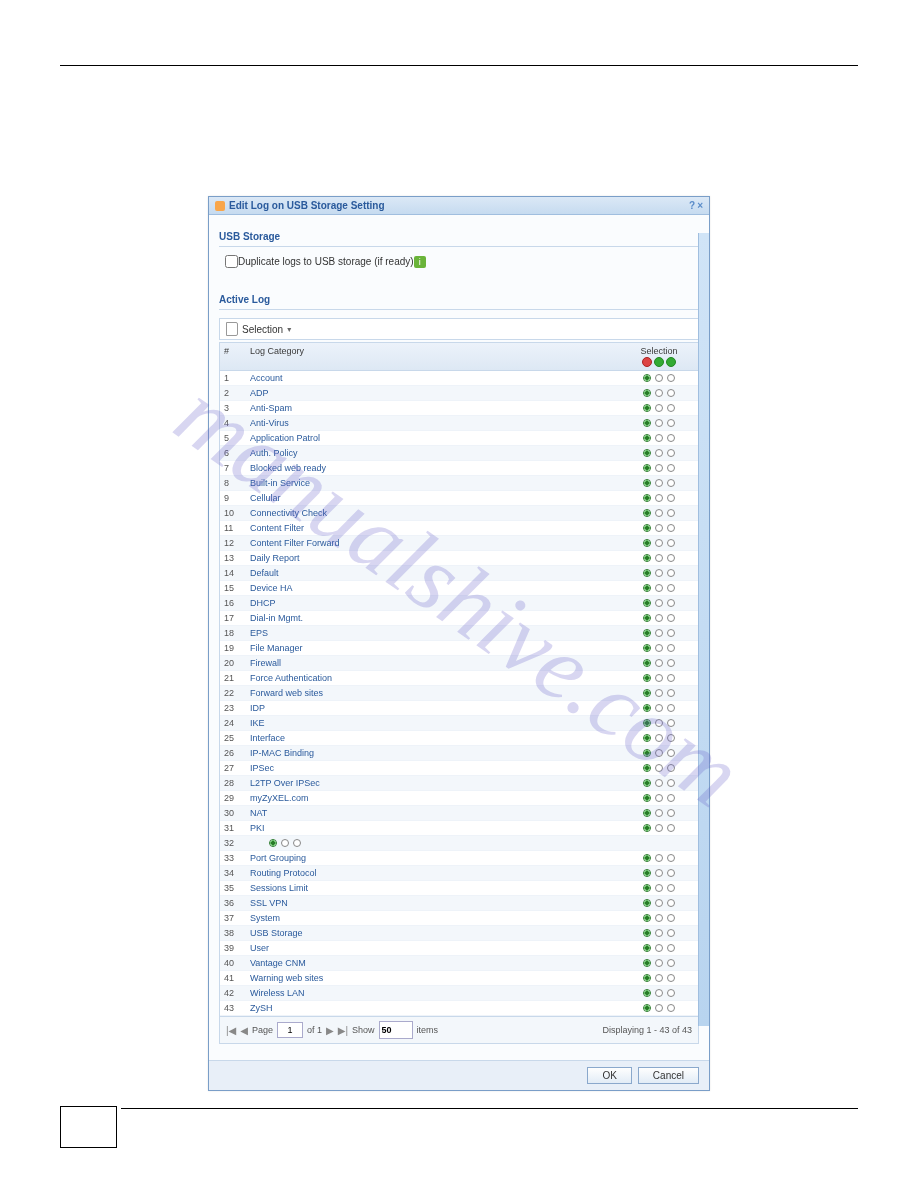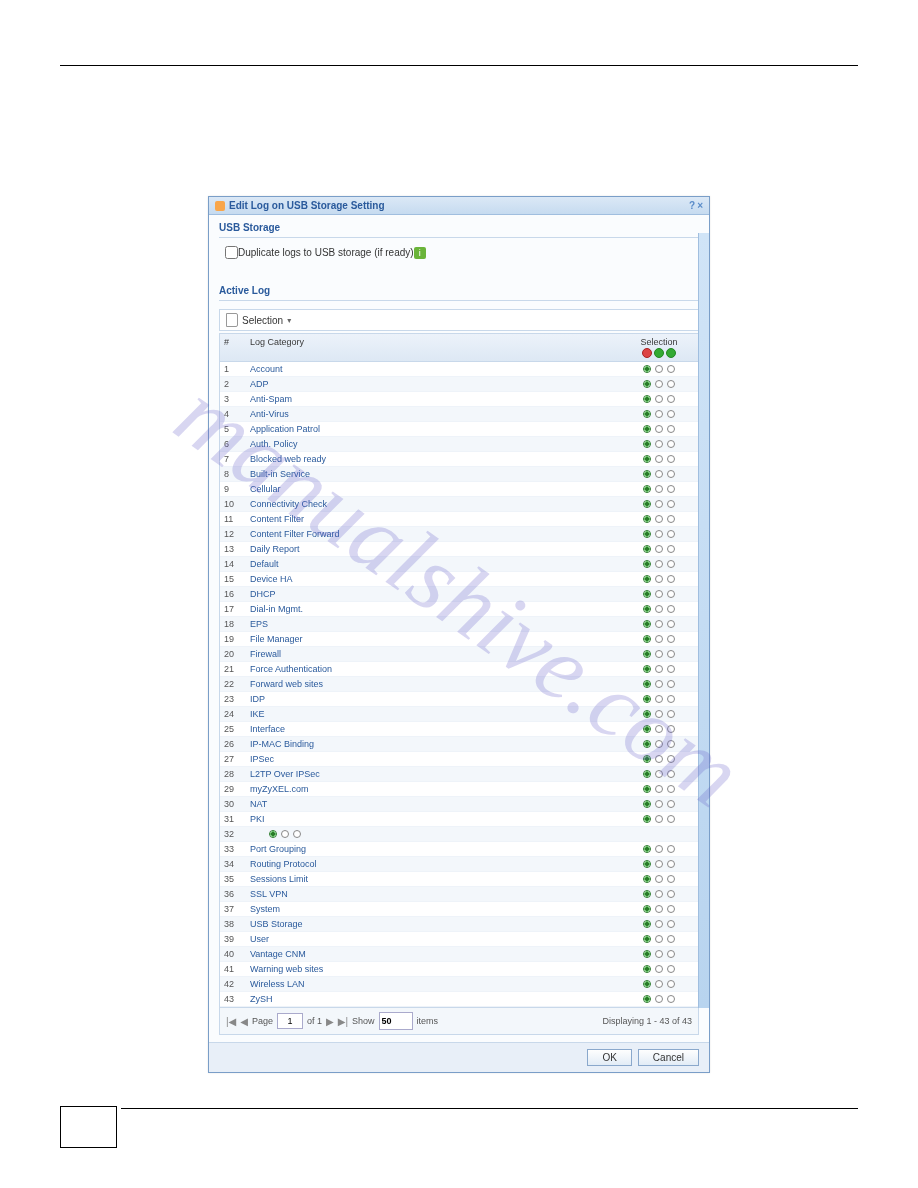--- a/index.html
+++ b/index.html
@@ -45,21 +45,21 @@
     gap: 4px;
   }
   .dialog-title-icons {
     display: flex;
     gap: 2px;
     font-size: 10px;
     color: #5a8cc9;
   }
   .dialog-title-icons span { cursor: pointer; }
   .dialog-body {
-    padding: 7px 10px;
+    padding: 16px 10px;
     background: #fafcfe;
     position: relative;
   }
   .section-title {
     color: #2a5a9c;
     font-weight: bold;
     font-size: 10px;
     margin-bottom: 4px;
   }
   hr.section-line {

